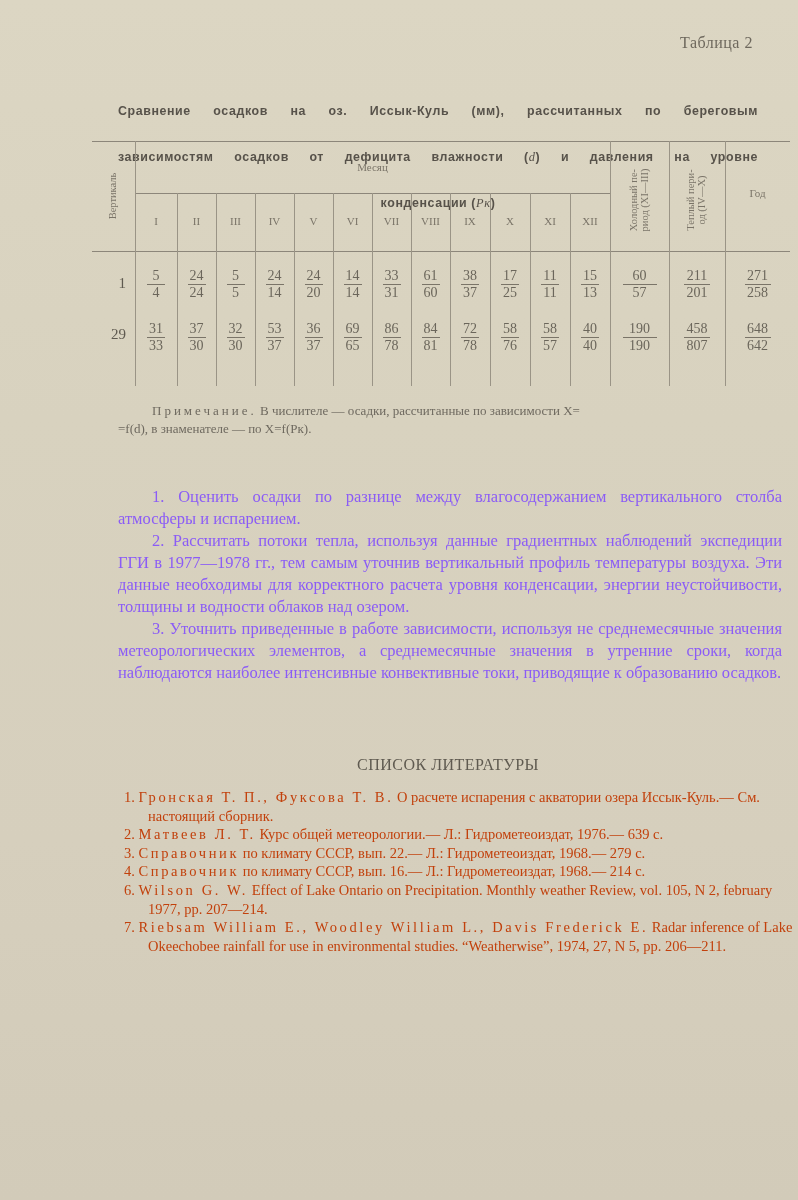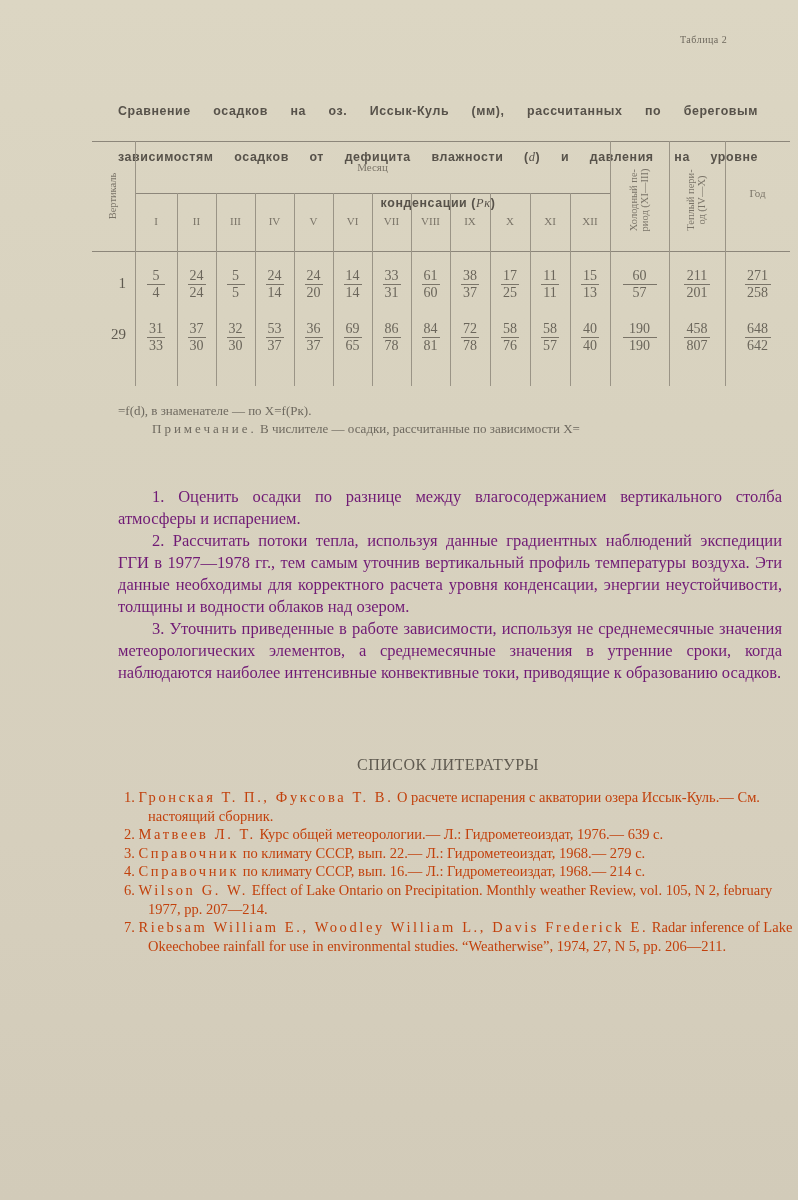--- a/index.html
+++ b/index.html
@@ -3,21 +3,21 @@
 <meta charset="utf-8">
 <style>
   html, body { margin:0; padding:0; }
   body {
     width:798px; height:1200px; overflow:hidden; position:relative;
     background: linear-gradient(180deg, #dcd6c3 0%, #d8d2bf 35%, #d6cfbd 70%, #d2cbb9 100%);
     font-family: "Liberation Serif", "DejaVu Serif", serif;
     color:#4a463f;
   }
   .abs { position:absolute; }
-  .table-label { left:680px; top:34px; font-size:10px; color:#6e685d; letter-spacing:0.5px; }
+  .table-label { left:680px; top:34px; font-size:16px; color:#6e685d; letter-spacing:0.5px; }
   .caption {
     left:118px; top:74px; width:640px; text-align:center;
     font-family:"Liberation Sans", "DejaVu Sans", sans-serif; font-weight:bold;
     font-size:12.4px; line-height:18px; color:#57524a; letter-spacing:0.6px;
   }
   .caption span { display:block;margin-top:28px; }
   .caption .l1, .caption .l2 { text-align:justify; text-align-last:justify; }
   .caption i { font-family:"Liberation Serif", serif; font-weight:normal; }
 
   
@@ -29,21 +29,21 @@
     position:absolute; transform-origin:center center; transform:rotate(-90deg);
     white-space:nowrap; text-align:center; font-size:10.5px; line-height:11px; color:#7a7468;
   }
   .cell { position:absolute; text-align:center; font-size:14px; color:#6b665b; line-height:15px; }
   .cell .num { display:block; }
   .cell .den { display:block; border-top:1px solid #7a7468; margin:1px auto 0; }
   .rowlbl { position:absolute; font-size:15px; color:#5f5a50; text-align:right; width:30px; }
 
   .note { left:118px; top:402px; width:660px; font-size:13px; line-height:18px; color:#6e695f; }
   .note .sp { letter-spacing:3px; }
-  .para { left:118px; width:664px; font-size:16.5px; line-height:22px; color:#701a75; text-align:justify; }
+  .para { left:118px; width:664px; font-size:16.5px; line-height:22px; color:#8b5cf6; text-align:justify; }
   .para p { margin:0; text-indent:34px; }
   .refs-title { left:118px; width:660px; top:756px; text-align:center; font-size:16px; color:#5f5a50; letter-spacing:0.5px; }
   .refs { left:124px; top:788px; width:682px; font-size:14.5px; line-height:18.6px; color:#c2410c; }
   .ref { padding-left:24px; text-indent:-24px; text-align:left; }
   .ref .auth { letter-spacing:2.6px; }
 </style>
 </head>
 <body>
 
 <div class="abs table-label">Таблица 2</div>
@@ -222,22 +222,22 @@
       <span class="num">458</span>
       <span class="den" style="width:26px">807</span>
     </div>
   <div class="cell" style="left:633px;top:180px;width:65px;">
       <span class="num">648</span>
       <span class="den" style="width:26px">642</span>
     </div>
 </div>
 
 <div class="abs note">
+  <div style="text-indent:34px;"><span class="sp">Примечание.</span><span> В числителе — осадки, рассчитанные по зависимости X=</span></div>
   <div>=f(d), в знаменателе — по X=f(Pк).</div>
-  <div style="text-indent:34px;"><span class="sp">Примечание.</span><span> В числителе — осадки, рассчитанные по зависимости X=</span></div>
 </div>
 
 <div class="abs para" style="top:486px;">
   <p>1. Оценить осадки по разнице между влагосодержанием вертикального столба атмосферы и испарением.</p>
   <p>2. Рассчитать потоки тепла, используя данные градиентных наблюдений экспедиции ГГИ в 1977—1978 гг., тем самым уточнив вертикальный профиль температуры воздуха. Эти данные необходимы для корректного расчета уровня конденсации, энергии неустойчивости, толщины и водности облаков над озером.</p>
   <p>3. Уточнить приведенные в работе зависимости, используя не среднемесячные значения метеорологических элементов, а среднемесячные значения в утренние сроки, когда наблюдаются наиболее интенсивные конвективные токи, приводящие к образованию осадков.</p>
 </div>
 
 <div class="abs refs-title">СПИСОК ЛИТЕРАТУРЫ</div>
 <div class="abs refs">

